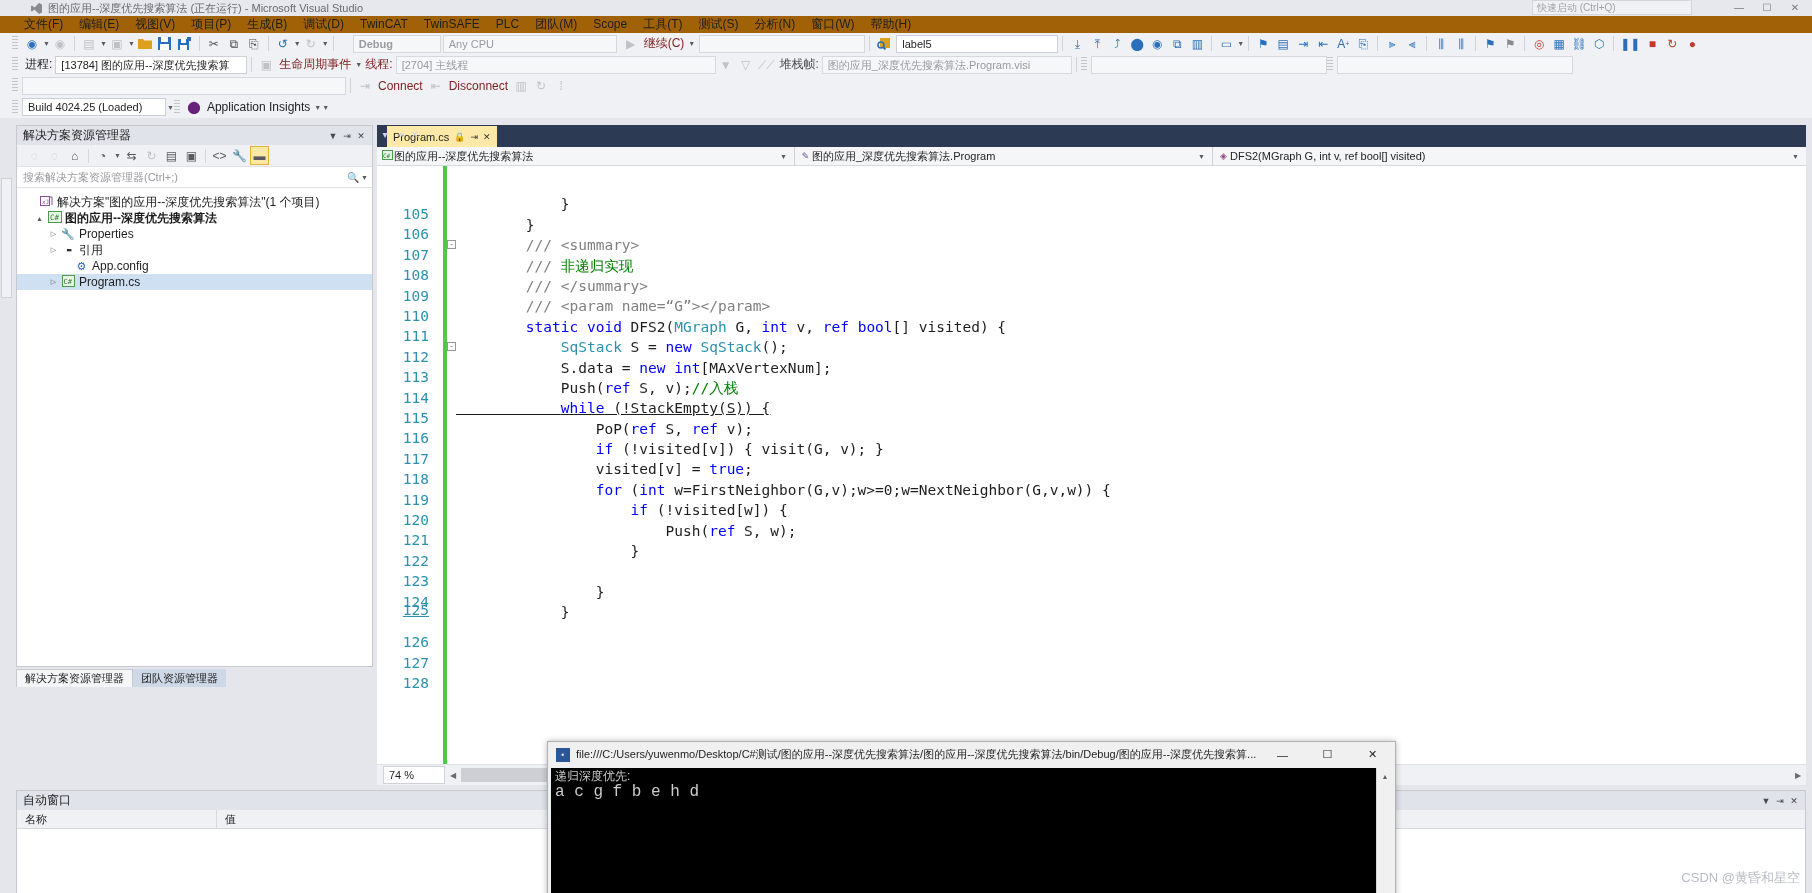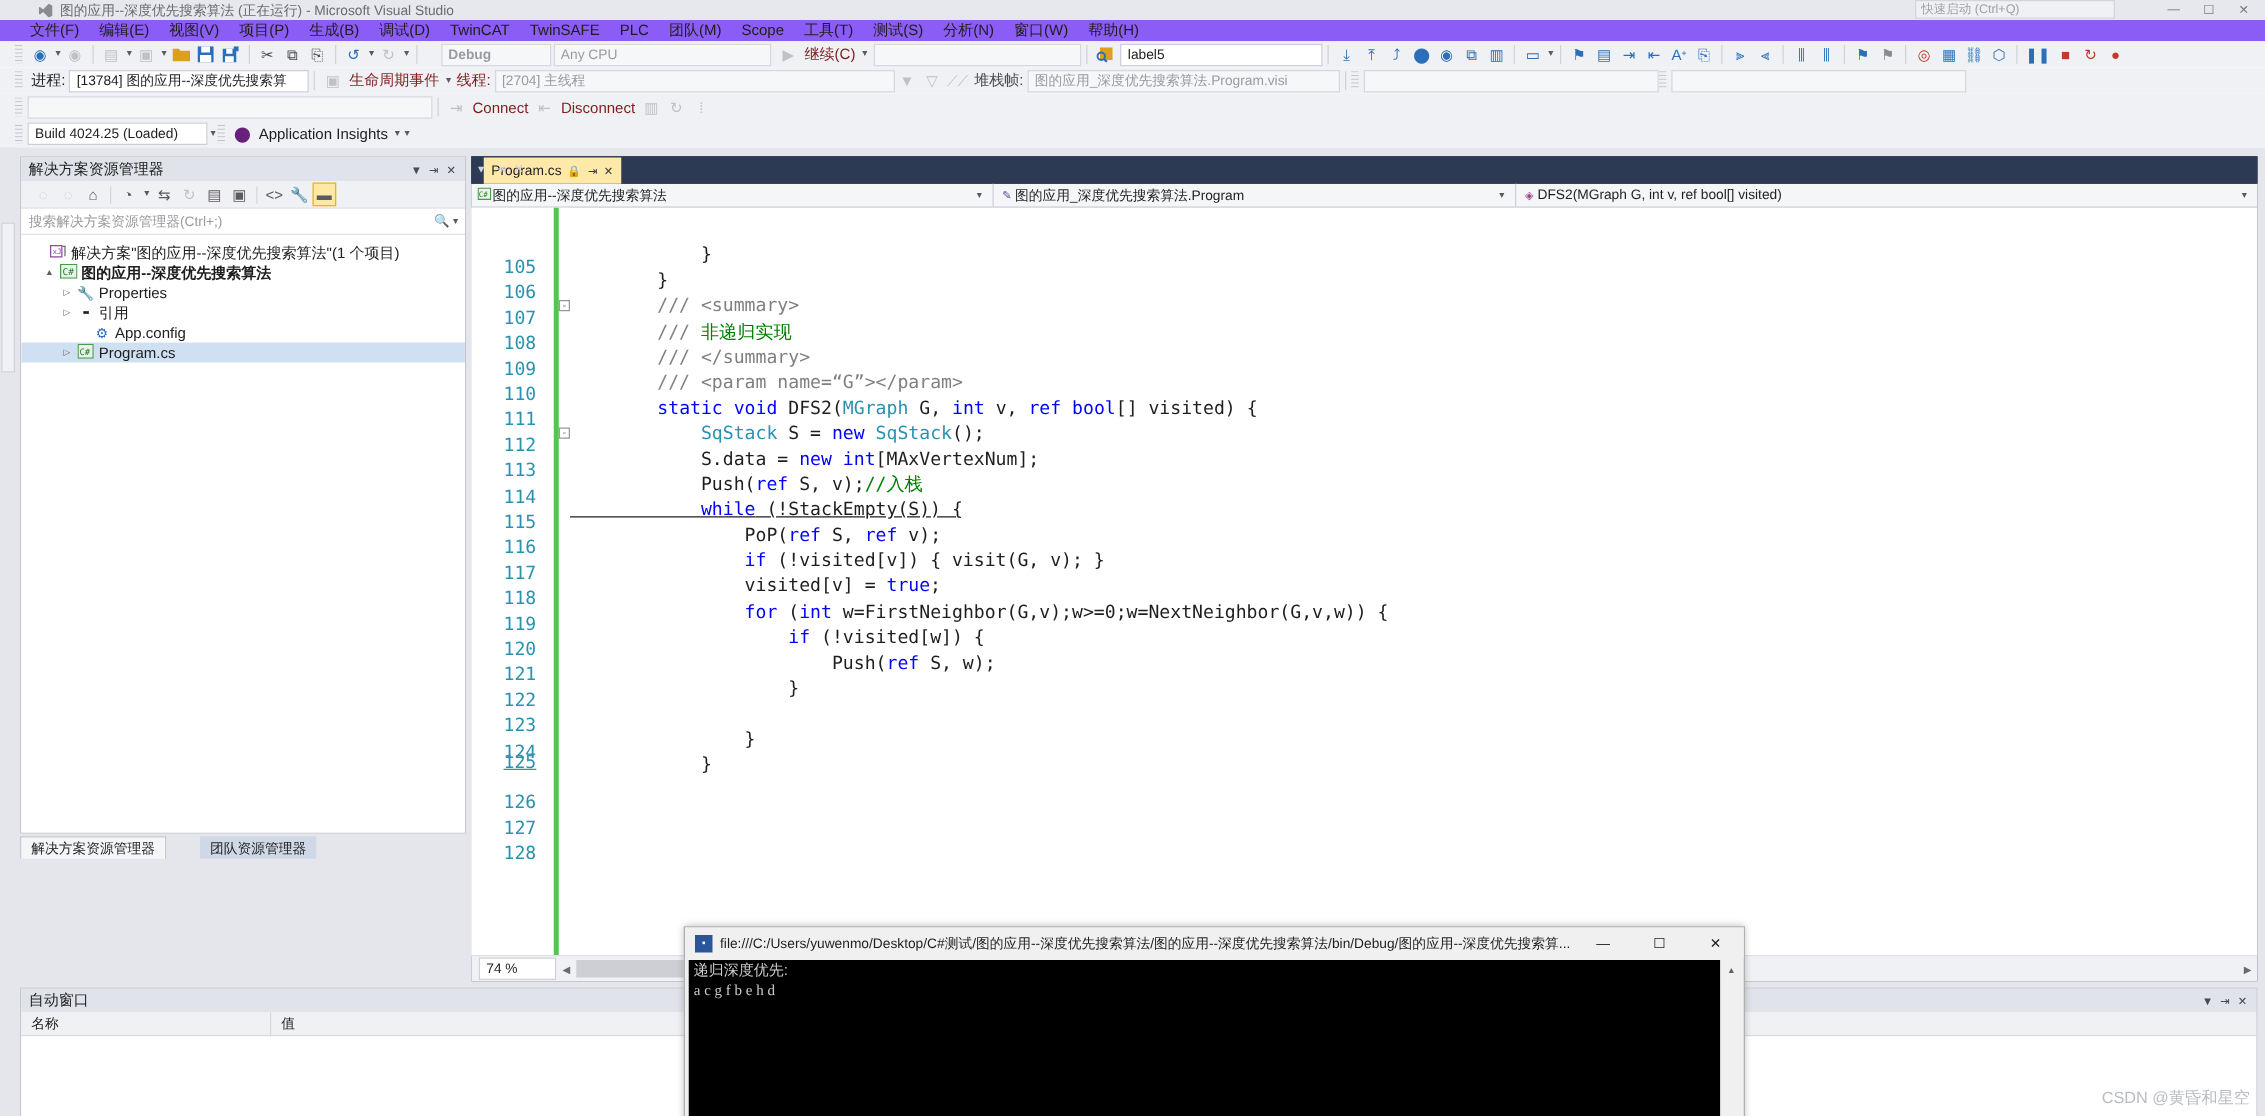--- a/index.html
+++ b/index.html
@@ -33,21 +33,21 @@
     font-size: 10px; color: #7a7a80; }
   .tb-search {
     position: absolute; right: 120px; top: 0px; width: 160px; height: 15px;
     background: #f0f1f4; border: 1px solid #d4d6db; font-size: 10px; color: #a0a0a6;
     padding-left: 4px; line-height: 13px;
   }
 
   
   .menubar {
     position: absolute; left: 0; top: 16px; width: 1812px; height: 17px;
-    background: #8b5cf6; display: flex; align-items: center;
+    background: #a16207; display: flex; align-items: center;
     padding-left: 16px; gap: 0px;
   }
   .menu-item {
     font-size: 12px; color: #1e1e1e; padding: 0 8px; line-height: 17px; white-space: nowrap;
   }
 
   
   .toolbar1 {
     position: absolute; left: 0; top: 33px; width: 1812px; height: 21px;
     background: #eff1f5; display: flex; align-items: center; padding-left: 12px;
@@ -268,21 +268,21 @@
   .cw-ico { width: 14px; height: 14px; background: #2a5699; margin-right: 6px;
     display:flex;align-items:center;justify-content:center;color:#fff;font-size:8px;}
   .cw-titletext { font-size: 11px; color: #1e1e1e; flex: 1; white-space: nowrap; overflow: hidden; }
   .cw-btn { width: 45px; height: 25px; display:flex;align-items:center;justify-content:center;
     font-size: 11px; color: #1e1e1e; }
   .cw-body {
     position: absolute; left: 3px; top: 26px; width: 828px; height: 240px;
     background: #000000; overflow: hidden;
   }
   .cw-line {
-    font-family: Liberation Serif, serif; font-size: 12px; color: #cccccc;
+    font-family: Liberation Mono, monospace; font-size: 16px; color: #cccccc;
     white-space: pre; line-height: 16px; padding-left: 4px;
   }
   .cw-line.cn { font-family: "Liberation Sans", sans-serif; font-size: 12px; }
   .cw-vscroll {
     position: absolute; right: 3px; top: 26px; width: 16px; height: 240px; background: #f0f0f0;
     border-left: 1px solid #d8d8d8;
   }
   .cw-sb-arrow { width: 16px; height: 16px; display:flex;align-items:center;justify-content:center;
     font-size: 7px; color: #606060; background: #f0f0f0; }
 
@@ -554,21 +554,21 @@
               <text x="1.5" y="9" font-size="7" fill="#2a7a2a" font-family="monospace">C#</text>
             </svg>
         </span>
         <span class="tlabel2">Program.cs</span>
       </div>
     </div>
   </div>
 
   <div class="se-tabs">
     <div class="se-tab active">解决方案资源管理器</div>
-    <div class="se-tab" style="background:#cfd8e6;margin-left:27px;">团队资源管理器</div>
+    <div class="se-tab" style="background:#cfd8e6;">团队资源管理器</div>
   </div>
 
   <div class="autos">
     <div class="au-header">
       <div class="au-title">自动窗口</div>
       <div class="se-hbtn">▼</div>
       <div class="se-hbtn">⇥</div>
       <div class="se-hbtn">✕</div>
     </div>
     <div class="au-grid-head">

